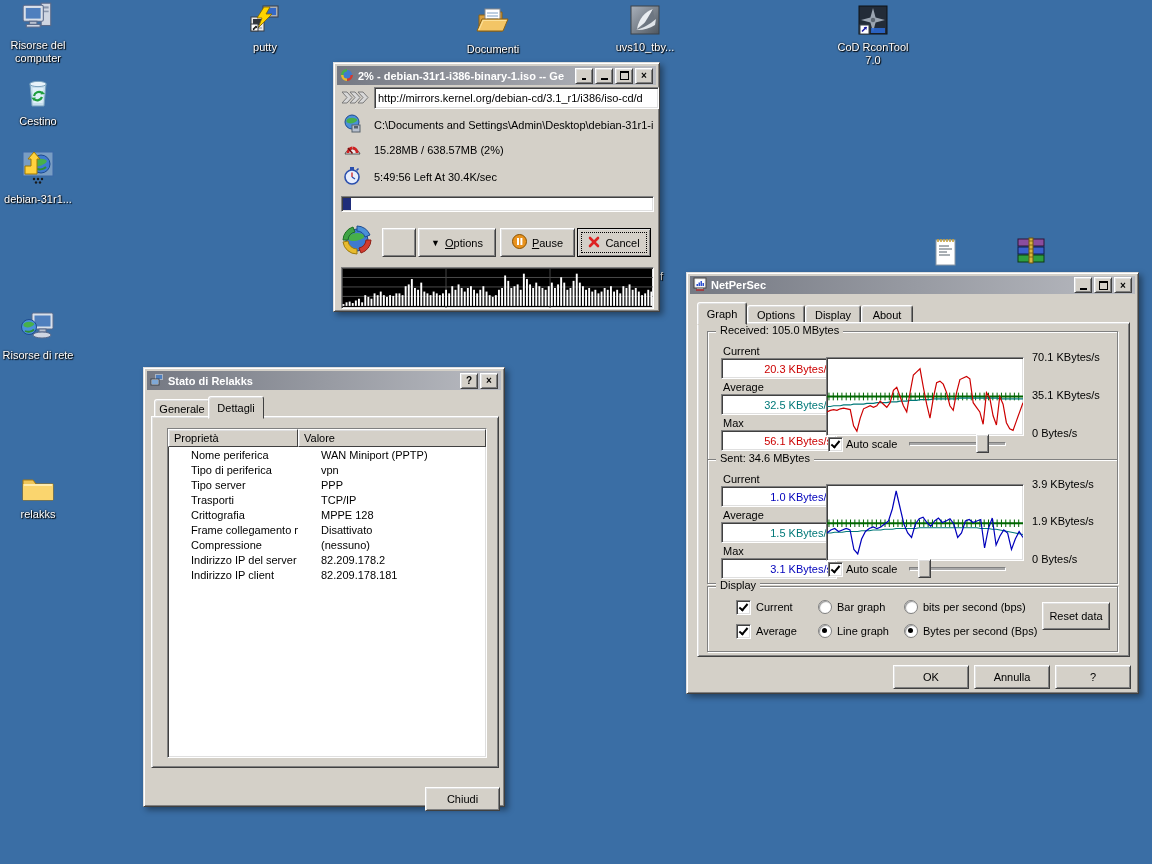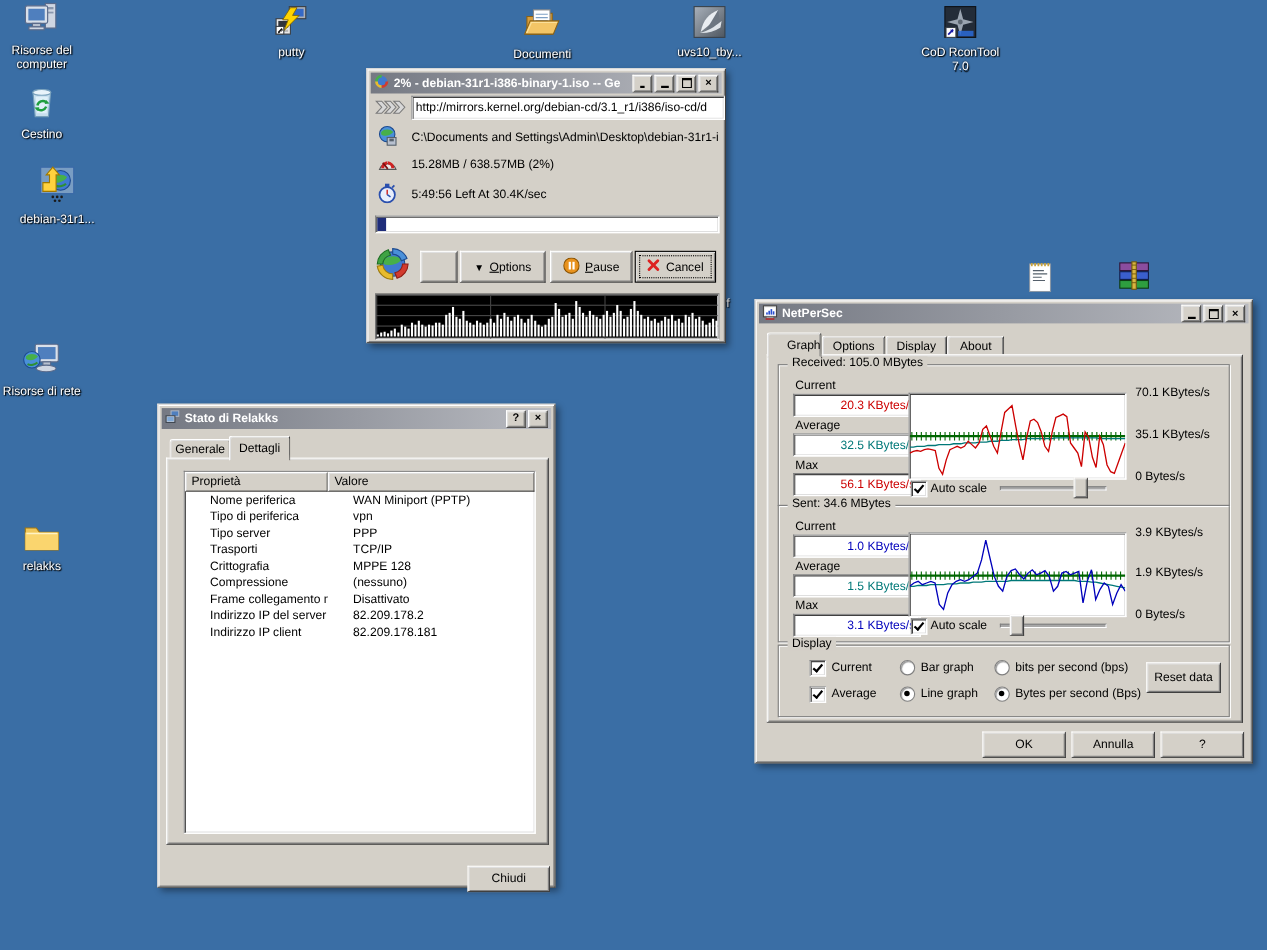--- a/index.html
+++ b/index.html
@@ -167,21 +167,21 @@
           <path d="M12 20 a5 5 0 0 1 8 -3"></path>
           <path d="M20 21 a5 5 0 0 1 -8 2"></path>
         </g>
         <polygon points="20,15 23,18 18.6,18.6" fill="#1f9e3e"></polygon>
         <polygon points="12,25 9.4,21.8 13.8,21.6" fill="#1f9e3e"></polygon>
       </svg>
   </span>
   <span class="lbl">Cestino</span>
 </div>
 
-<div class="dicon" style="left:0;top:150px;padding-left:14px;">
+<div class="dicon" style="left:0;top:150px;">
   <span class="ic">
     <svg width="34" height="38" viewBox="0 0 34 38">
         <rect x="2" y="2" width="30" height="24" fill="#eef4fb" stroke="#3a5fae" opacity="0.35"></rect>
         <circle cx="20" cy="14" r="9" fill="#3f7ad0" stroke="#1d4a8f"></circle>
         <path d="M14 11 C17 8 23 8 26 11 C24 15 17 17 14 16 Z" fill="#47b04a"></path>
         <path d="M16 19 C19 20 23 19 25 17" stroke="#2e8f33" stroke-width="2" fill="none"></path>
         <polygon points="4,24 4,16 10,16 10,9 7,9 13,2 19,9 16,9 16,24" fill="#ffd23e" stroke="#a07800"></polygon>
         <g fill="#1a1a1a">
           <circle cx="13" cy="29" r="1.2"></circle>
           <circle cx="17" cy="29" r="1.2"></circle>
@@ -524,26 +524,26 @@
         </div>
         <div class="lv-row">
           <span class="c1">Trasporti</span>
           <span class="c2">TCP/IP</span>
         </div>
         <div class="lv-row">
           <span class="c1">Crittografia</span>
           <span class="c2">MPPE 128</span>
         </div>
         <div class="lv-row">
+          <span class="c1">Frame collegamento m...</span>
+          <span class="c2">Disattivato</span>
+        </div>
+        <div class="lv-row">
           <span class="c1">Compressione</span>
           <span class="c2">(nessuno)</span>
-        </div>
-        <div class="lv-row">
-          <span class="c1">Frame collegamento m...</span>
-          <span class="c2">Disattivato</span>
         </div>
         <div class="lv-row">
           <span class="c1">Indirizzo IP del server</span>
           <span class="c2">82.209.178.2</span>
         </div>
         <div class="lv-row">
           <span class="c1">Indirizzo IP client</span>
           <span class="c2">82.209.178.181</span>
         </div>
       </div>
@@ -575,21 +575,21 @@
       <span class="tbtn">
           <span class="glyph-min"></span>
         </span>
       <span class="tbtn">
           <span class="glyph-max"></span>
         </span>
       <span class="tbtn">×</span>
     </span>
   </div>
 
-  <div class="tab" style="left:10px;top:29px;width:48px;height:21px;z-index:2;justify-content:flex-end;">
+  <div class="tab" style="left:10px;top:29px;width:48px;height:21px;z-index:2;">
       <span>Graph</span>
     </div>
   <div class="tab" style="left:60px;top:32px;width:56px;height:18px;">
       <span>Options</span>
     </div>
   <div class="tab" style="left:118px;top:32px;width:54px;height:18px;">
       <span>Display</span>
     </div>
   <div class="tab" style="left:174px;top:32px;width:50px;height:18px;">
       <span>About</span>

